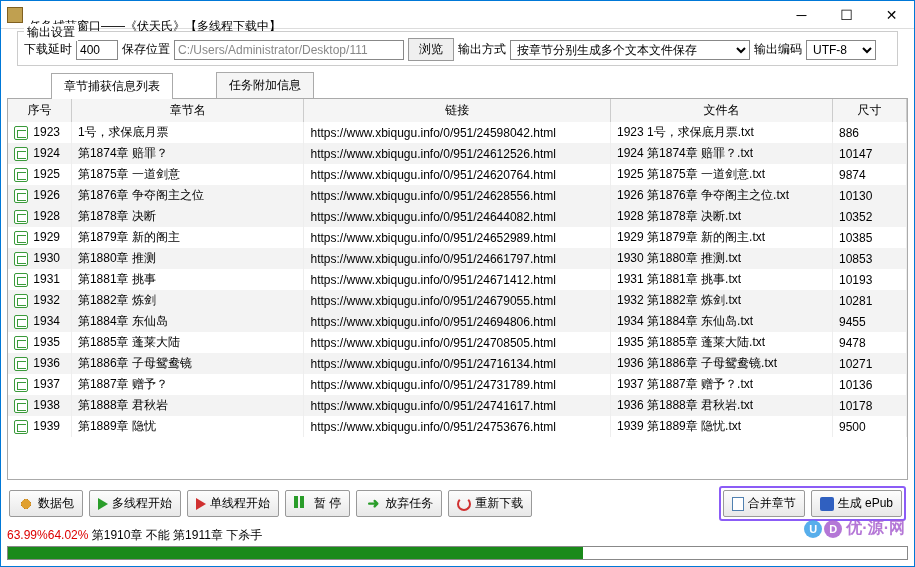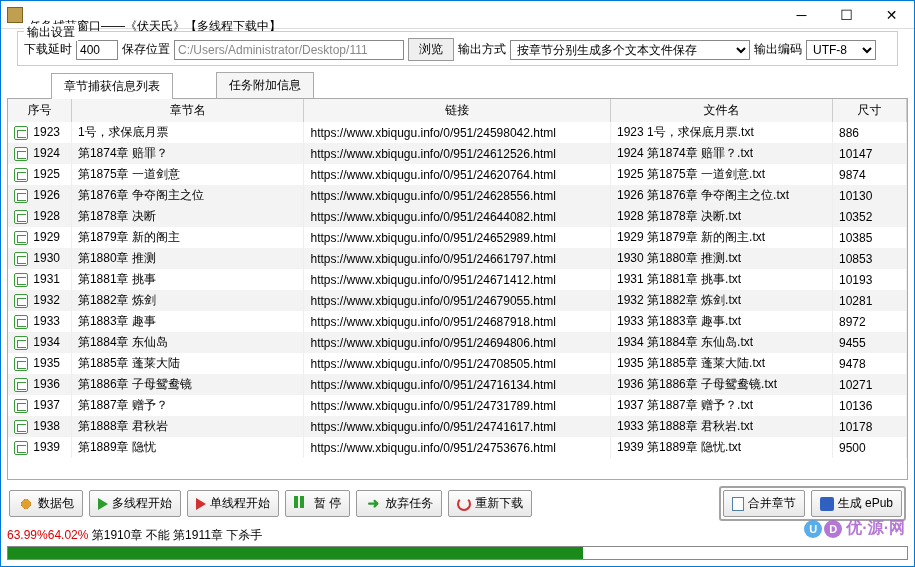--- a/index.html
+++ b/index.html
@@ -38,21 +38,21 @@
 .tool-icon { width: 16px; height: 16px; display: inline-block; }
 .icon-gear { background: radial-gradient(circle,#e0a030 40%,#c08020 42%,transparent 44%); border-radius:50%; position: relative; }
 .icon-play-g { width:0;height:0;border-left:10px solid #2a9d2a;border-top:6px solid transparent;border-bottom:6px solid transparent;}
 .icon-play-r { width:0;height:0;border-left:10px solid #d03030;border-top:6px solid transparent;border-bottom:6px solid transparent;}
 .icon-pause { display:flex; gap:2px;} .icon-pause span{width:4px;height:12px;background:#2a9d2a;}
 .icon-arrow-r { color:#2a9d2a; font-weight:bold; font-size:14px; line-height:14px;}
 .icon-reload { width:14px;height:14px;border:2px solid #d03030;border-radius:50%;border-top-color:transparent; position:relative;}
 .icon-doc { width:12px;height:14px;background:#fff;border:1px solid #5080b0;position:relative;}
 .icon-zip { width:14px;height:14px;background:linear-gradient(#e0a030,#c07010);border-radius:2px;}
 .icon-epub { width:14px;height:14px;background:#3060c0;border-radius:2px;position:relative;}
-.redbox { border: 2px solid #a3a3a3; padding: 2px; display: flex; gap: 6px; border-radius: 3px; }
+.redbox { border: 2px solid #8b5cf6; padding: 2px; display: flex; gap: 6px; border-radius: 3px; }
 .status-row { padding: 0 6px 2px 6px; font-size: 12px; }
 .status-row .pct1 { color: #d00; }
 .status-row .pct2 { color: #d00; }
 .progress-wrap { height: 14px; border: 1px solid #888; margin: 0 6px 6px 6px; background: #fff; position: relative; }
 .progress-fill { height: 100%; background: #1a8a1a; }
 .watermark { position: absolute; right: 10px; bottom: 28px; display: flex; align-items: center; gap: 4px; opacity: 0.85; pointer-events: none; }
 .wm-badge { display:flex; gap:2px;}
 .wm-dot { width:18px;height:18px;border-radius:50%; display:flex;align-items:center;justify-content:center;color:#fff;font-size:11px;font-weight:bold;}
 </style>
 </head>
@@ -157,27 +157,20 @@
             <td>1931 第1881章 挑事.txt</td>
             <td>10193</td>
           </tr>
           <tr class="even">
             <td><span class="row-icon"></span> 1932</td>
             <td>第1882章 炼剑</td>
             <td>https://www.xbiqugu.info/0/951/24679055.html</td>
             <td>1932 第1882章 炼剑.txt</td>
             <td>10281</td>
           </tr>
-          <tr class="odd">
-            <td><span class="row-icon"></span> 1933</td>
-            <td>第1883章 趣事</td>
-            <td>https://www.xbiqugu.info/0/951/24687918.html</td>
-            <td>1933 第1883章 趣事.txt</td>
-            <td>8972</td>
-          </tr>
           <tr class="even">
             <td><span class="row-icon"></span> 1934</td>
             <td>第1884章 东仙岛</td>
             <td>https://www.xbiqugu.info/0/951/24694806.html</td>
             <td>1934 第1884章 东仙岛.txt</td>
             <td>9455</td>
           </tr>
           <tr class="odd">
             <td><span class="row-icon"></span> 1935</td>
             <td>第1885章 蓬莱大陆</td>
@@ -196,21 +189,21 @@
             <td><span class="row-icon"></span> 1937</td>
             <td>第1887章 赠予？</td>
             <td>https://www.xbiqugu.info/0/951/24731789.html</td>
             <td>1937 第1887章 赠予？.txt</td>
             <td>10136</td>
           </tr>
           <tr class="even">
             <td><span class="row-icon"></span> 1938</td>
             <td>第1888章 君秋岩</td>
             <td>https://www.xbiqugu.info/0/951/24741617.html</td>
-            <td>1933 第1888章 君秋岩.txt</td>
+            <td>1936 第1888章 君秋岩.txt</td>
             <td>10178</td>
           </tr>
           <tr class="odd">
             <td><span class="row-icon"></span> 1939</td>
             <td>第1889章 隐忧</td>
             <td>https://www.xbiqugu.info/0/951/24753676.html</td>
             <td>1939 第1889章 隐忧.txt</td>
             <td>9500</td>
           </tr>
         </tbody>

